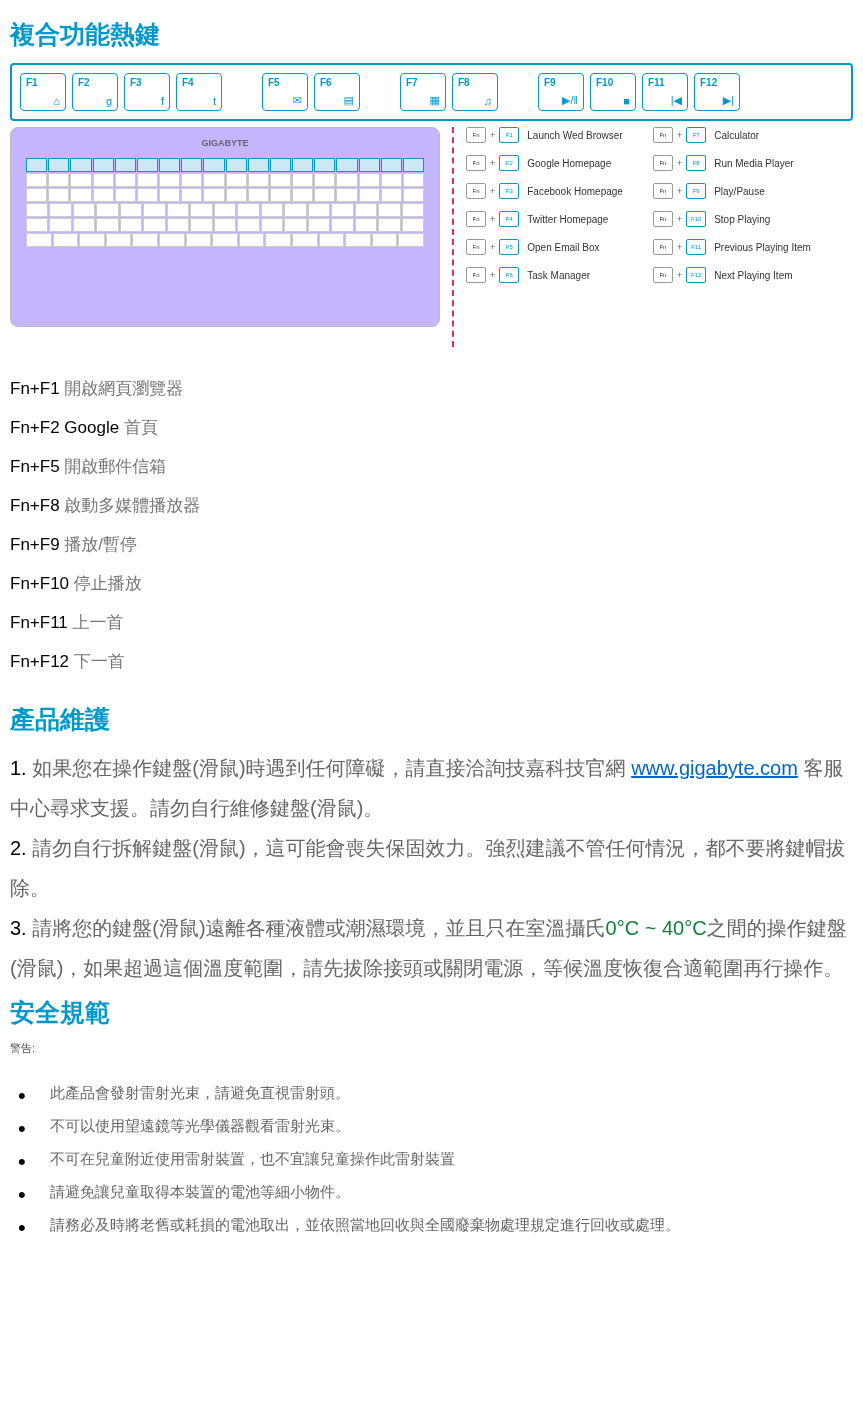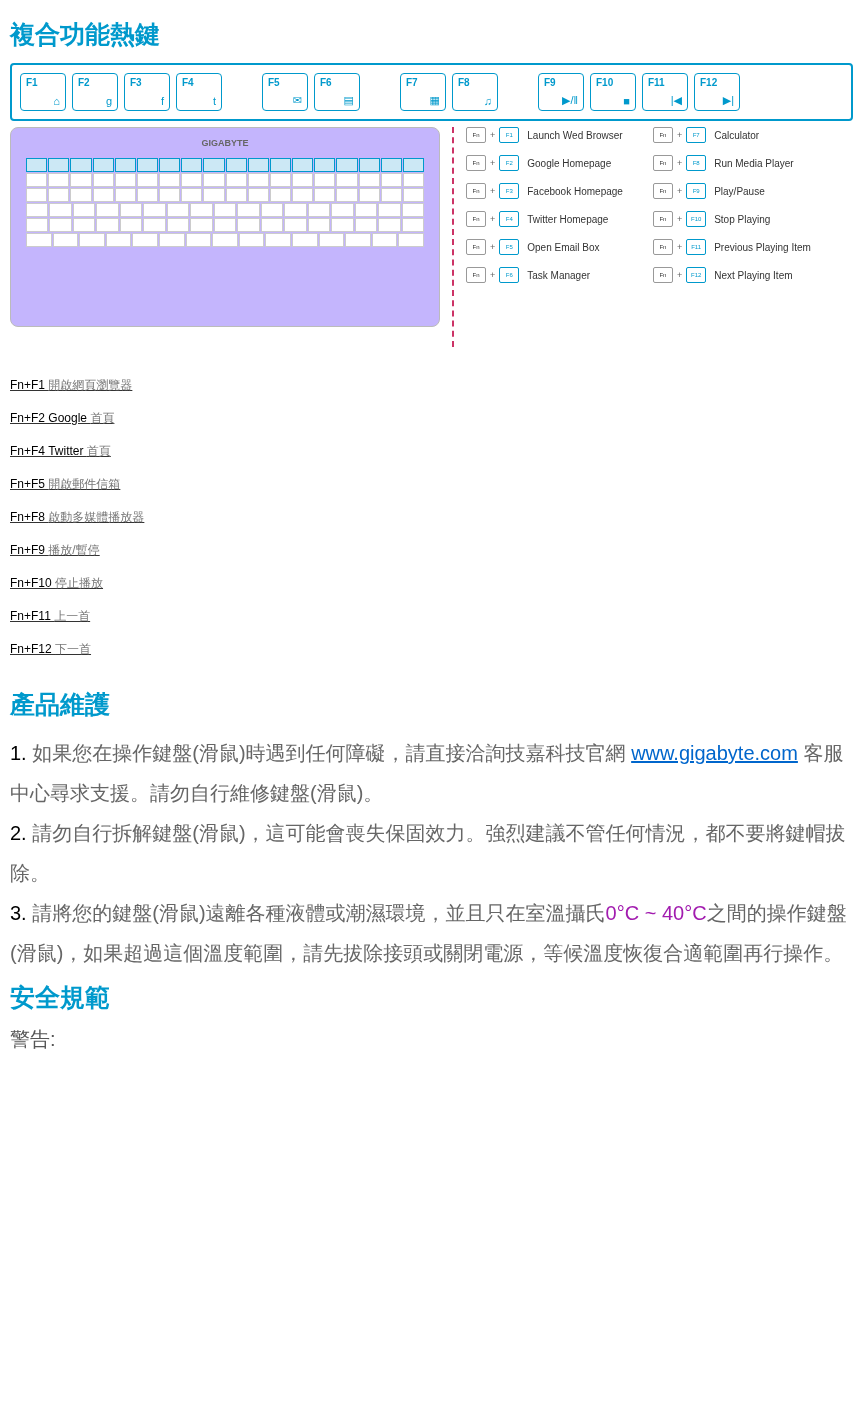--- a/index.html
+++ b/index.html
@@ -143,50 +143,49 @@
     }
     .shortcut-label {
       font-size: 10px;
       color: #333;
       margin-left: 4px;
     }
     .fn-list {
       margin-bottom: 30px;
     }
     .fn-item {
-      font-size: 12px;
+      font-size: 17px;
       color: #333;
       margin-bottom: 16px;
-      text-decoration: underline;
     }
     .fn-key-name {
       color: #000;
     }
     .fn-desc {
       color: #777;
     }
     .maint-section {
     }
     .maint-text {
       font-size: 20px;
       line-height: 2.0;
       color: #666;
     }
     .maint-num {
       color: #000;
     }
     .maint-black {
-      color: #a21caf;
+      color: #15803d;
     }
     .link {
       color: #0066cc;
       text-decoration: underline;
     }
     .warn-label {
-      font-size: 20px;
+      font-size: 11px;
       color: #555;
       margin-bottom: 20px;
     }
     .bullet-list {
       list-style: none;
       padding-left: 0;
     }
     .bullet-list li {
       font-size: 15px;
       color: #666;
@@ -465,21 +464,20 @@
           <div class="mini-key blue">F12</div>
           <span class="shortcut-label">Next Playing Item</span>
         </div>
       </div>
   </div>
 </div>
 
 <div class="fn-list" id="fnlist">
     <div class="fn-item"><span class="fn-key-name">Fn+F1 </span><span class="fn-desc">開啟網頁瀏覽器</span></div>
     <div class="fn-item"><span class="fn-key-name">Fn+F2 Google </span><span class="fn-desc">首頁</span></div>
-    <div class="fn-item"><span class="fn-key-name">Fn+F4 Twitter </span><span class="fn-desc">首頁</span></div>
     <div class="fn-item"><span class="fn-key-name">Fn+F5 </span><span class="fn-desc">開啟郵件信箱</span></div>
     <div class="fn-item"><span class="fn-key-name">Fn+F8 </span><span class="fn-desc">啟動多媒體播放器</span></div>
     <div class="fn-item"><span class="fn-key-name">Fn+F9 </span><span class="fn-desc">播放/暫停</span></div>
     <div class="fn-item"><span class="fn-key-name">Fn+F10 </span><span class="fn-desc">停止播放</span></div>
     <div class="fn-item"><span class="fn-key-name">Fn+F11 </span><span class="fn-desc">上一首</span></div>
     <div class="fn-item"><span class="fn-key-name">Fn+F12 </span><span class="fn-desc">下一首</span></div>
   </div>
 
 <div class="maint-section">
   <div class="section-title">產品維護</div>
@@ -491,13 +489,20 @@
     <span class="maint-num">2.</span>
     <span>請勿自行拆解鍵盤(滑鼠)，這可能會喪失保固效力。強烈建議不管任何情況，都不要將鍵帽拔除。</span><br>
     <span class="maint-num">3.</span>
     <span>請將您的鍵盤(滑鼠)遠離各種液體或潮濕環境，並且只在室溫攝氏</span><span class="maint-black">0°C ~ 40°C</span><span>之間的操作鍵盤(滑鼠)，如果超過這個溫度範圍，請先拔除接頭或關閉電源，等候溫度恢復合適範圍再行操作。</span>
   </div>
 </div>
 
 <div>
   <div class="section-title">安全規範</div>
   <div class="warn-label">警告:</div>
+  <ul class="bullet-list" id="bullets">
+      <li>此產品會發射雷射光束，請避免直視雷射頭。</li>
+      <li>不可以使用望遠鏡等光學儀器觀看雷射光束。</li>
+      <li>不可在兒童附近使用雷射裝置，也不宜讓兒童操作此雷射裝置</li>
+      <li>請避免讓兒童取得本裝置的電池等細小物件。</li>
+      <li>請務必及時將老舊或耗損的電池取出，並依照當地回收與全國廢棄物處理規定進行回收或處理。</li>
+    </ul>
 </div>
 
 </body></html>

